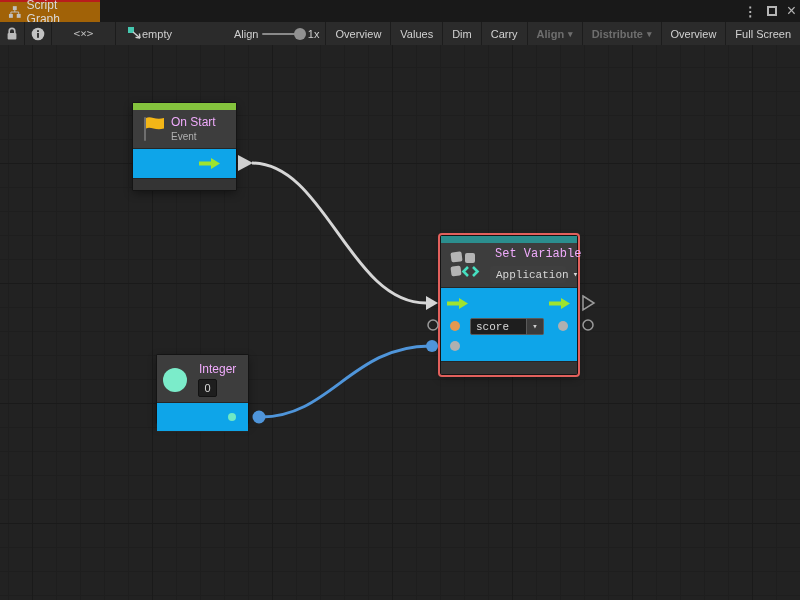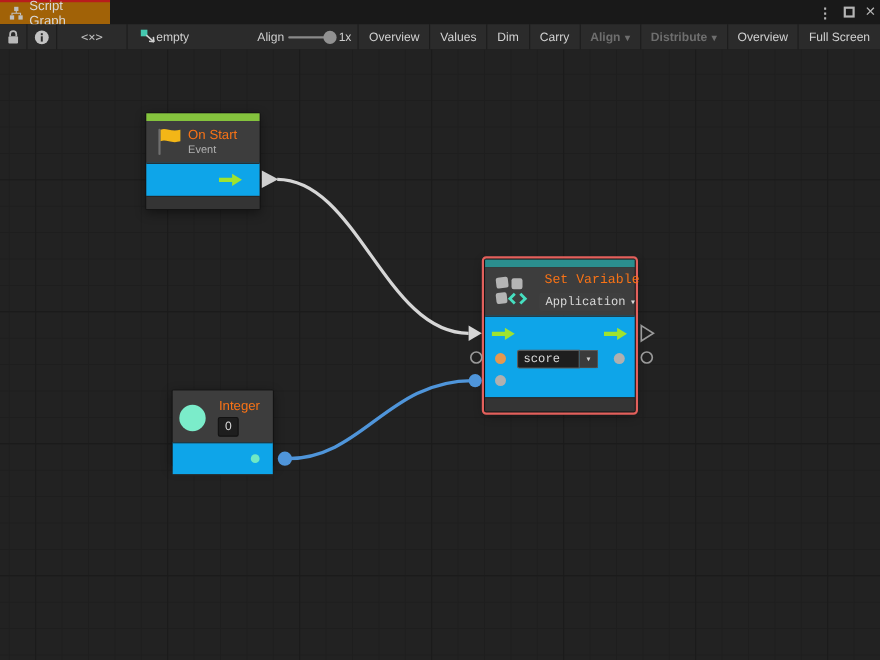--- a/index.html
+++ b/index.html
@@ -41,21 +41,21 @@
     background-position:32px 0, 0 118px, 8px 0, 0 22px; }
 
   
   .node { position:absolute; display:flex; flex-direction:column;
           box-shadow:0 0 0 1px #141414, 0 3px 10px rgba(0,0,0,.45); border-radius:1px; }
   .node.selected { outline:2px solid #e2605c; outline-offset:1px; }
   .stripe { flex:none; height:7px; }
   .nhead { flex:none; background:#3d3d3d; position:relative; }
   .nbody { flex:none; background:#0ea5e9; border-top:1px solid #262626; position:relative; }
   .nfoot { flex:1 1 auto; background:#343434; border-top:1px solid #262626; }
-  .ntitle { color:#f97316; font-size:12px; position:absolute; white-space:nowrap; }
+  .ntitle { color:#f0abfc; font-size:12px; position:absolute; white-space:nowrap; }
   .nsub   { color:#b2b2b2; font-size:10px; position:absolute; white-space:nowrap; }
   .pin { position:absolute; }
   .dot { border-radius:50%; position:absolute; }
 
   .dd { background:#3f3f3f; border-radius:3px; color:#d8d8d8; font-size:11px;
         display:flex; align-items:center; justify-content:space-between; padding:0 6px; position:absolute; }
   .field { background:#1e1e1e; border:1px solid #5a5a5a; color:#d8d8d8; font-size:11px;
            display:flex; align-items:center; padding:0 5px; position:absolute; border-radius:2px 0 0 2px; }
   .field-dd { background:#3b3b3b; border:1px solid #5a5a5a; border-left:none; color:#cfcfcf;
               display:flex; align-items:center; justify-content:center; position:absolute; border-radius:0 2px 2px 0; }

